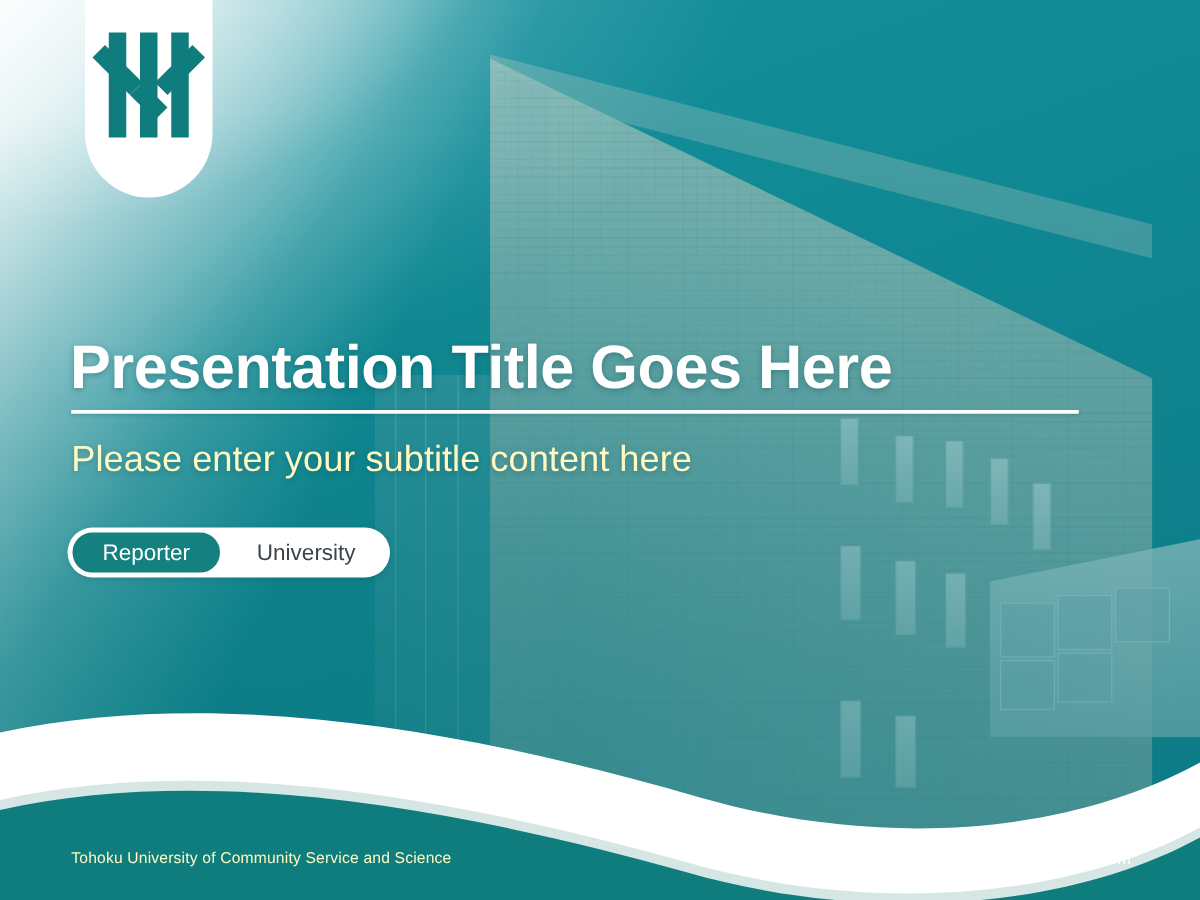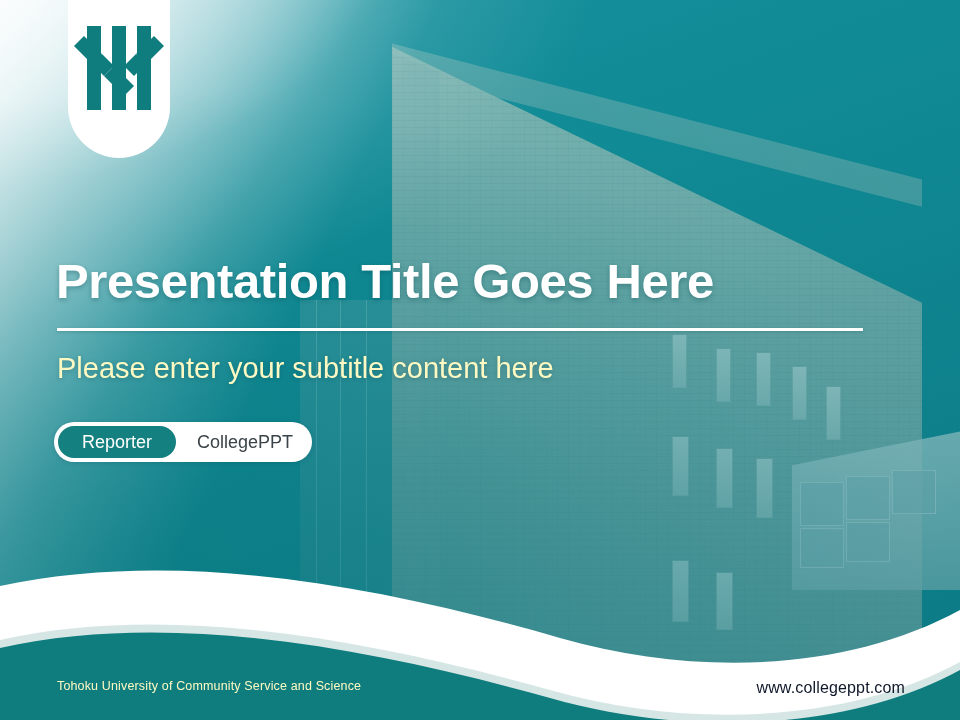--- a/index.html
+++ b/index.html
@@ -132,21 +132,21 @@
     left: 68px; top: -32px;
     width: 102px; height: 190px;
     background: #ffffff;
     border-radius: 0 0 52px 52px;
   }
   .logo-mark { position: absolute; left: 68px; top: -32px; width: 102px; height: 190px; }
 
   
   .title {
     position: absolute;
-    left: 56px; top: 253px;
+    left: 56px; top: 266px;
     font-size: 49px;
     font-weight: bold;
     color: #ffffff;
     letter-spacing: -0.4px;
     white-space: nowrap;
     text-shadow: 0 2px 5px rgba(0,70,75,0.35);
   }
   .divider {
     position: absolute;
     left: 57px; top: 328px;
@@ -215,22 +215,22 @@
     position: absolute;
     left: 57px; top: 679px;
     font-size: 12.5px;
     color: #fef9c3;
     letter-spacing: 0.15px;
     white-space: nowrap;
   }
   .footer-right {
     position: absolute;
     right: 55px; top: 679px;
-    font-size: 16px;
-    color: #0f172a;
+    font-size: 13px;
+    color: #ffffff;
     letter-spacing: 0.15px;
     white-space: nowrap;
   }
 </style>
 </head>
 <body>
 
 <div id="slide">
 
   <div class="bg-layer">
@@ -291,21 +291,21 @@
   </svg>
 
   <div class="title">Presentation Title Goes Here</div>
   <div class="divider"></div>
   <div class="subtitle">Please enter your subtitle content here</div>
 
   <div class="badge"></div>
   <div class="badge-pill">
     <span class="badge-pill-label">Reporter</span>
   </div>
-  <div class="badge-value">CollegePPT</div>
+  <div class="badge-value">University</div>
 
   <svg class="wave-wrap" viewBox="0 0 960 230" preserveAspectRatio="none">
     <path d="M0,96 C180,58 380,96 560,148 C700,188 850,180 960,120 L960,230 L0,230 Z" fill="#ffffff"></path>
     <path d="M0,150 C170,112 370,150 550,200 C690,240 850,232 960,172 L960,230 L0,230 Z" fill="#cfe2e0" opacity="0.85"></path>
     <path d="M0,158 C170,120 370,158 550,208 C690,248 850,240 960,180 L960,230 L0,230 Z" fill="#0f7d7d"></path>
   </svg>
 
   <div class="footer-left">Tohoku University of Community Service and Science</div>
   <div class="footer-right">www.collegeppt.com</div>
 

